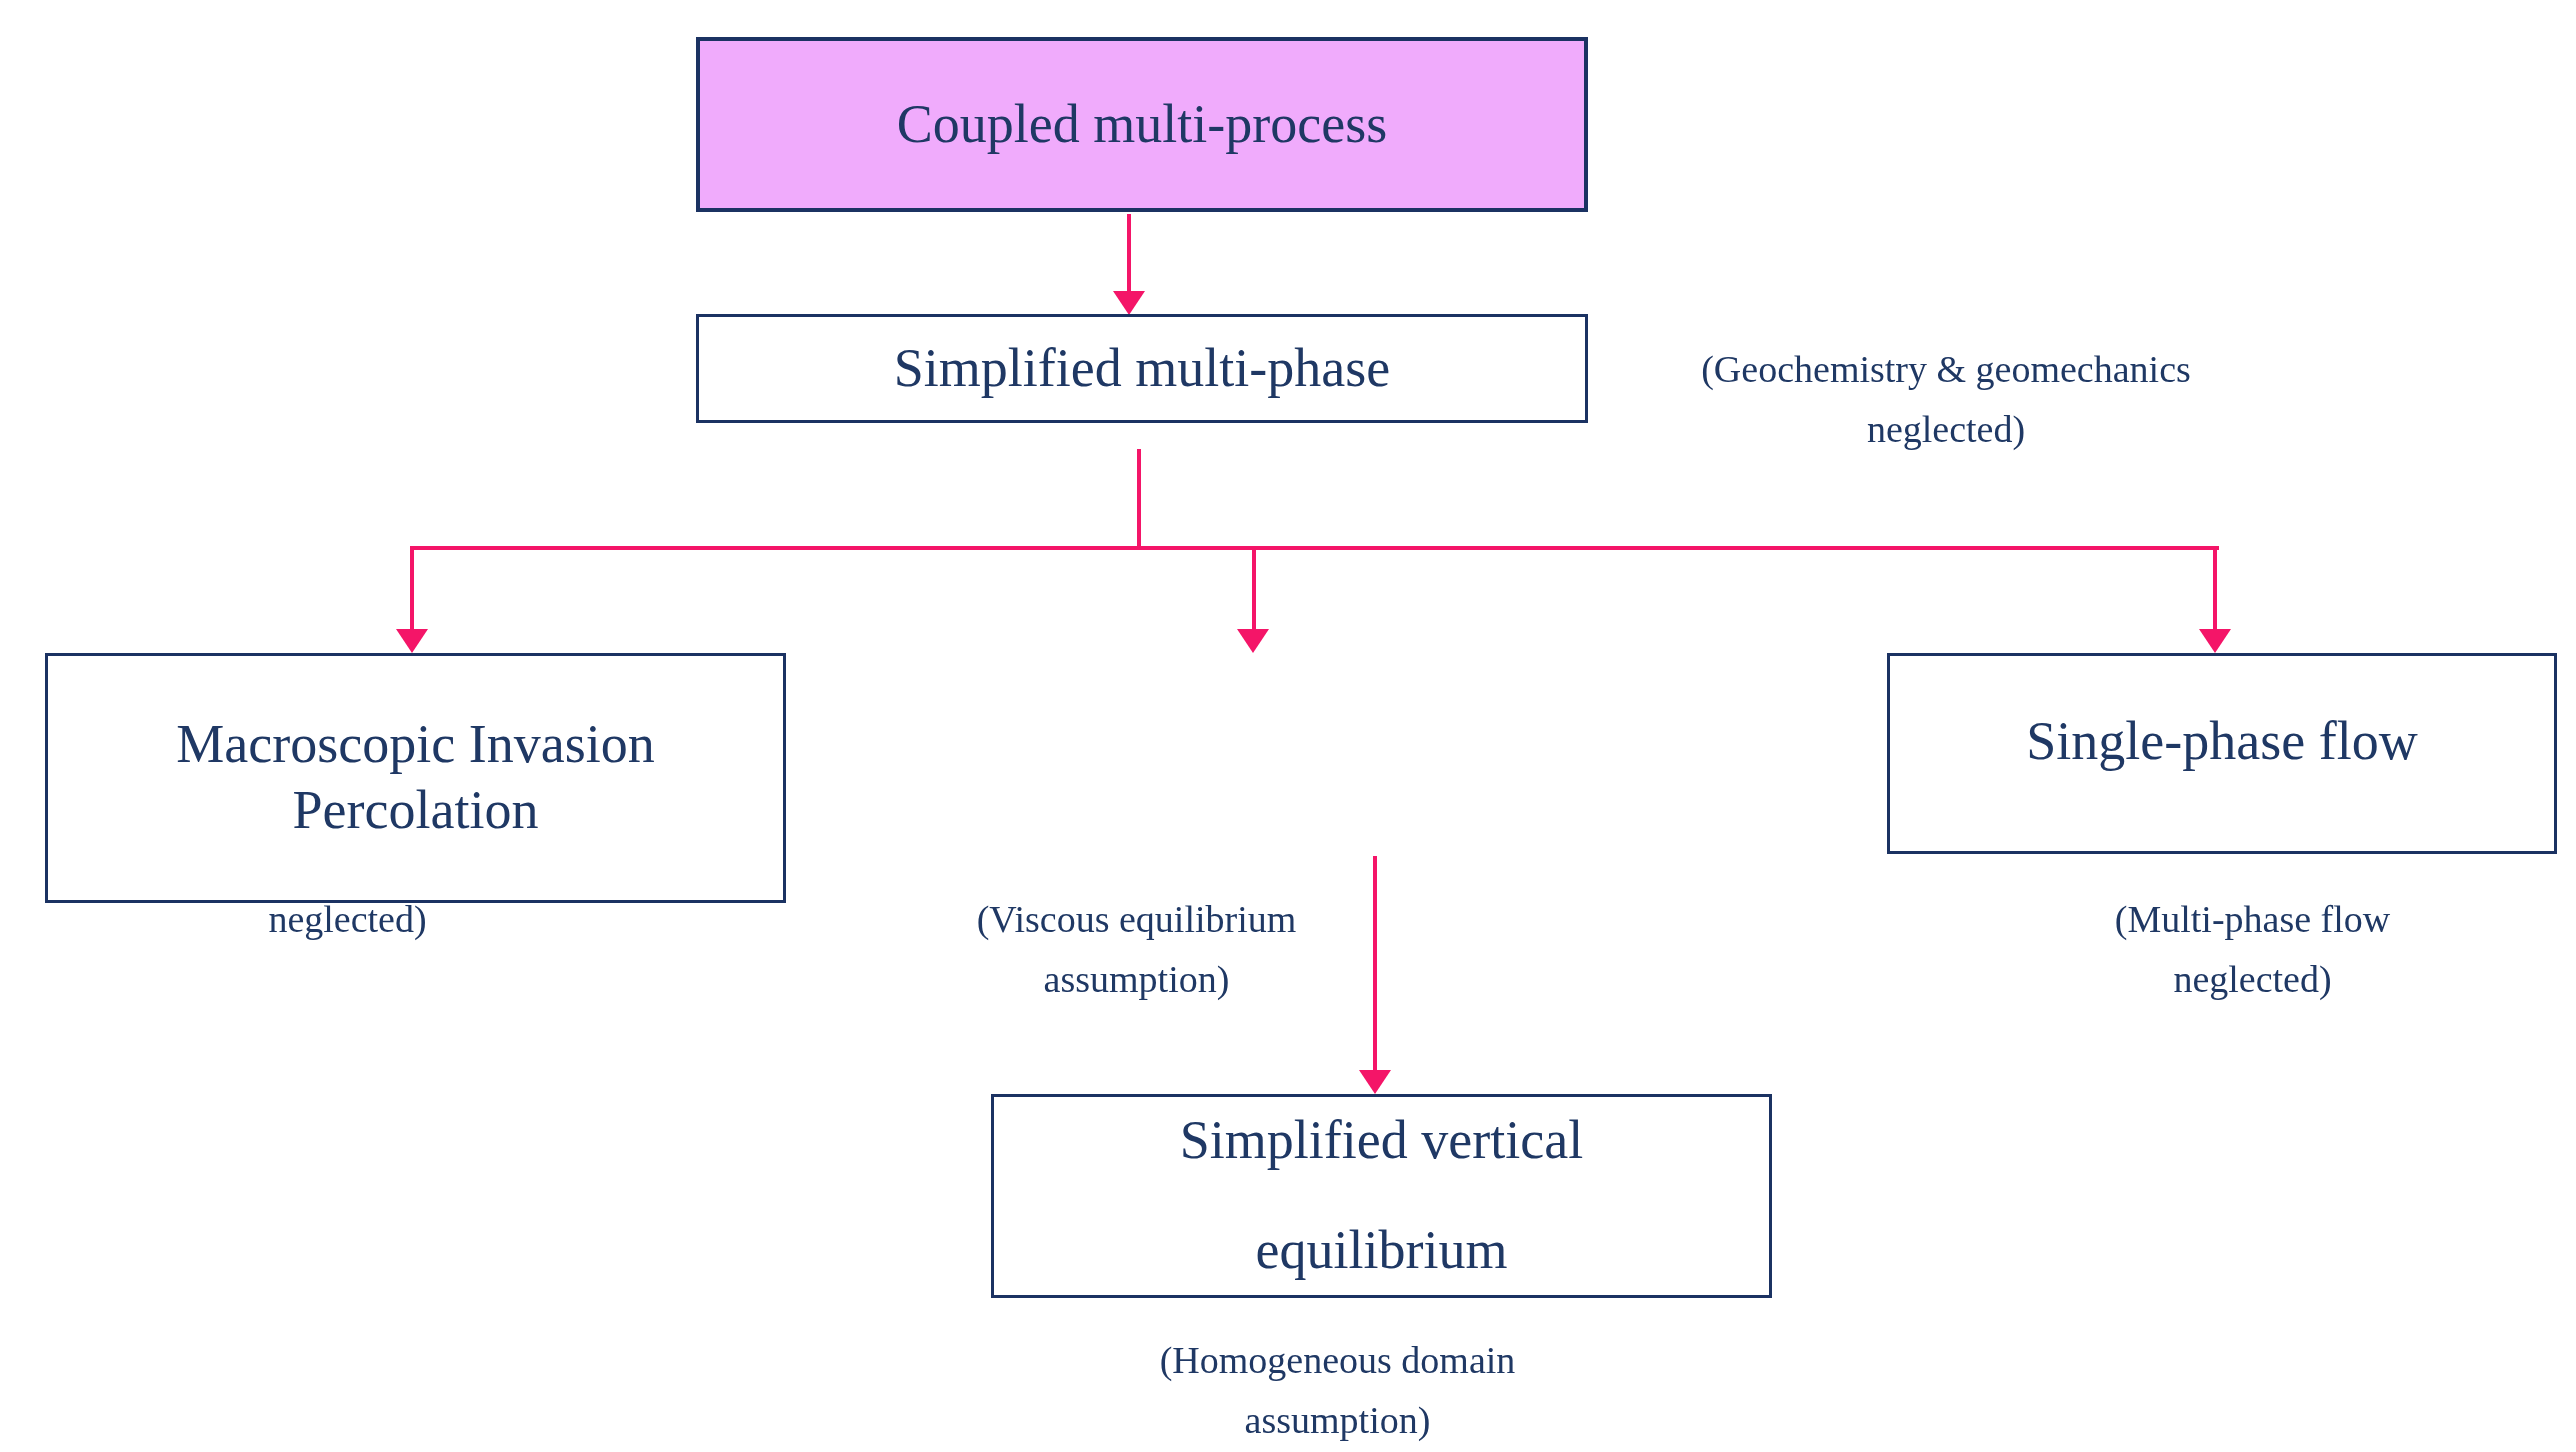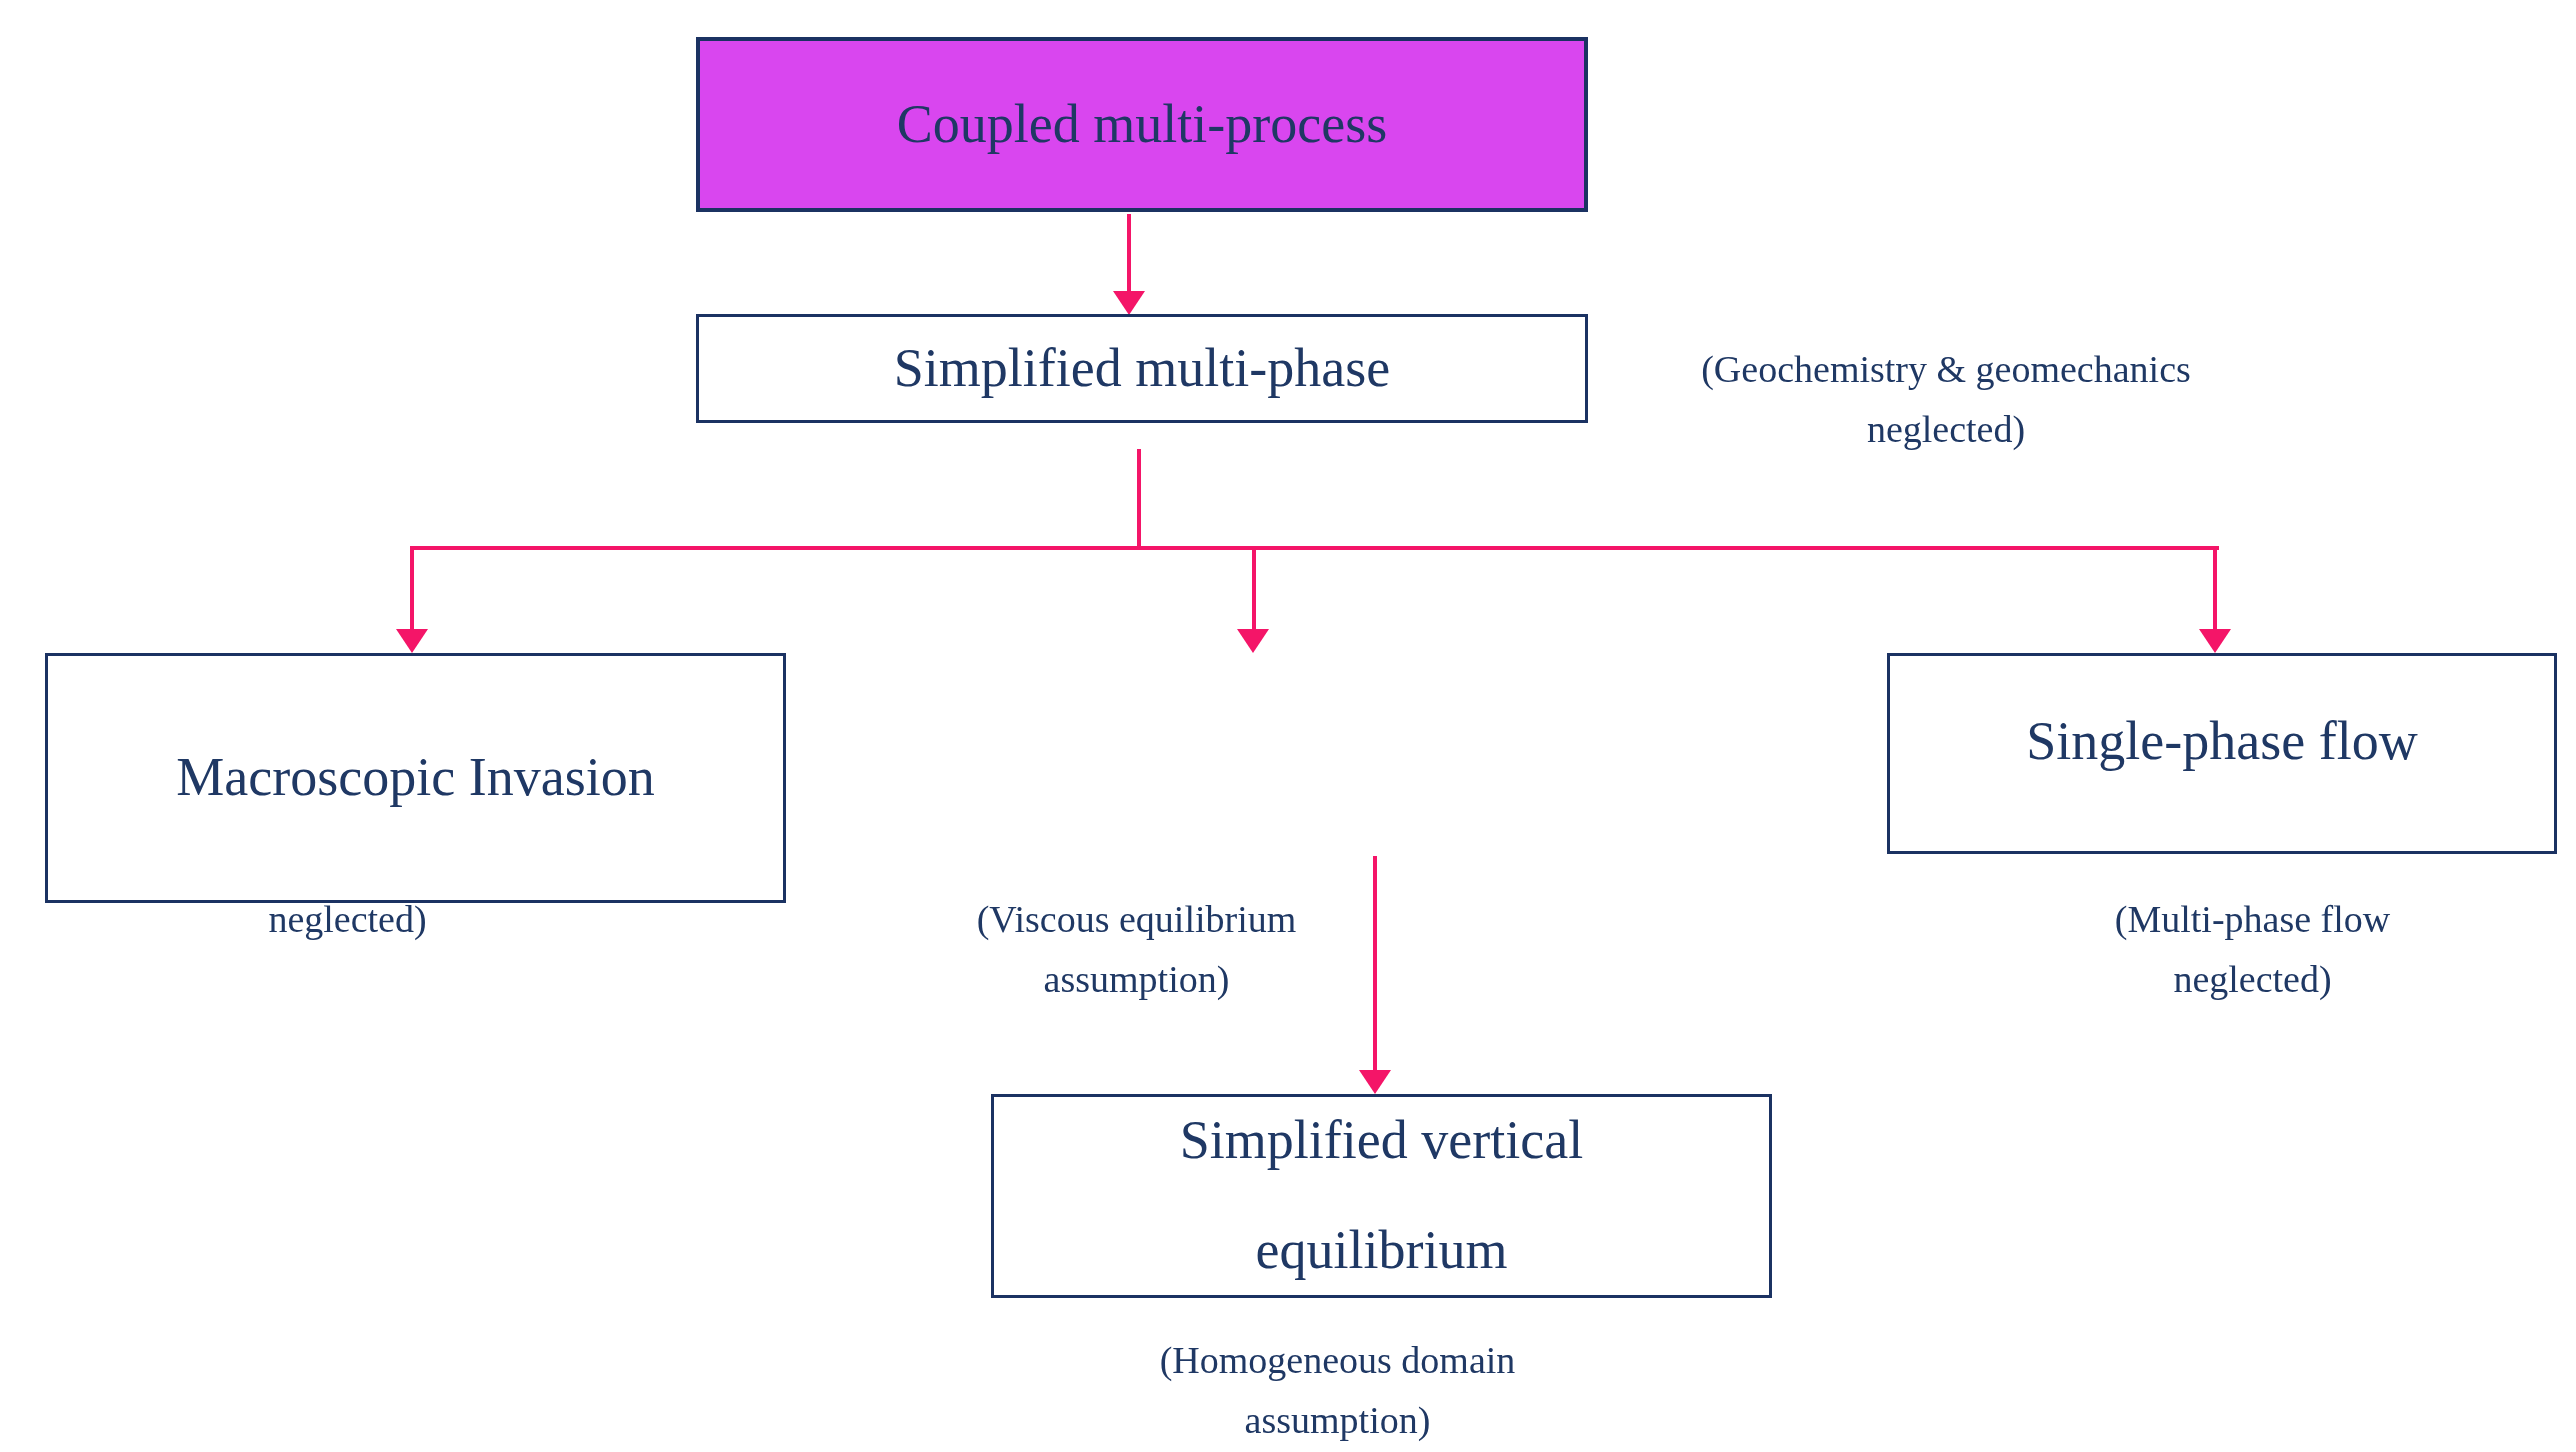--- a/index.html
+++ b/index.html
@@ -23,21 +23,21 @@
     color: #1F3864;
     font-size: 54px;
     line-height: 1.22;
     display: flex;
     flex-direction: column;
     align-items: center;
     justify-content: center;
     text-align: center;
   }
   .box.highlight {
-    background: #d946ef;
+    background: #f0abfc;
     border-width: 4.7px;
   }
   .box .bline { display: block; }
   .nudge-up { padding-bottom: 24px; }
   .ann {
     position: absolute;
     color: #1F3864;
     font-size: 38px;
     line-height: 60px;
     text-align: center;
@@ -119,20 +119,21 @@
   <div id="hline" class="hline"></div>
   <div id="drop-left" class="vline"></div>
   <div id="drop-mid" class="vline"></div>
   <div id="drop-right" class="vline"></div>
   <div id="head-left" class="arrowhead"></div>
   <div id="head-mid" class="arrowhead"></div>
   <div id="head-right" class="arrowhead"></div>
 
   <div id="box-mip" class="box">
     <span class="bline">Macroscopic Invasion</span>
+    <span class="bline">Percolation</span>
   </div>
   <div id="box-spf" class="box nudge-up">
     <span class="bline">Single-phase flow</span>
   </div>
 
   <div id="ann-viscous" class="ann">
     <span class="aline">neglected)</span>
   </div>
   <div id="ann-ve-assume" class="ann">
     <span class="aline">(Viscous equilibrium</span>

